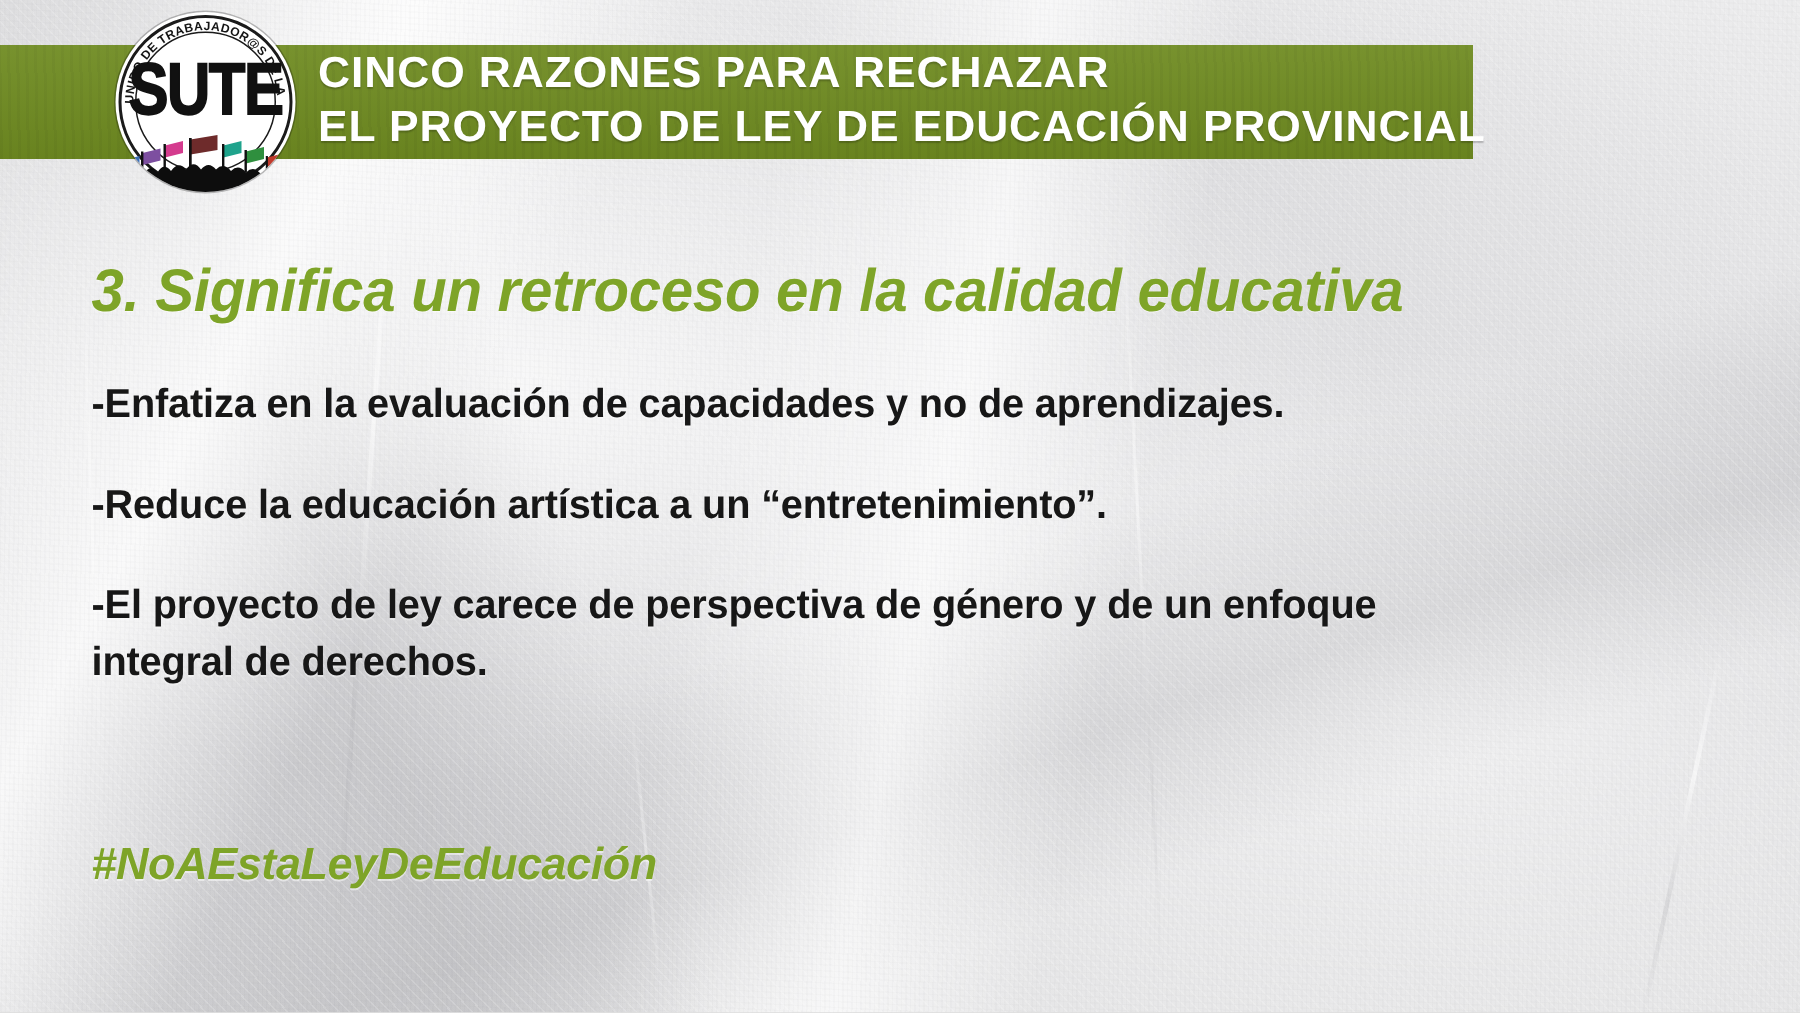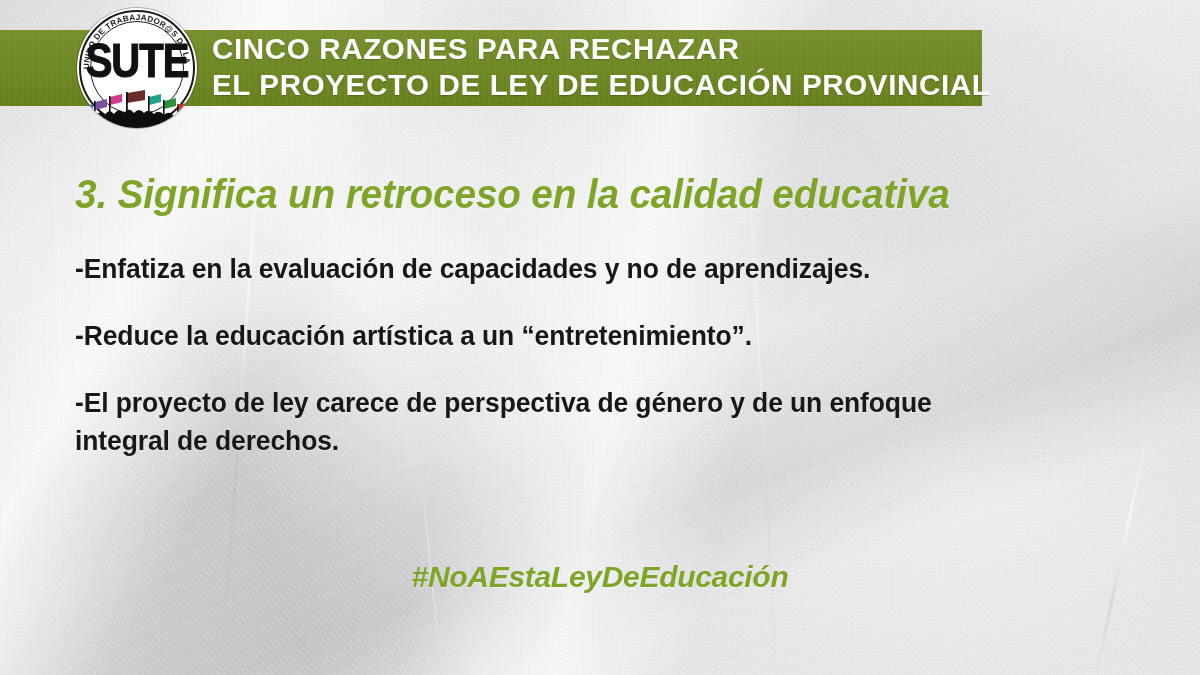--- a/index.html
+++ b/index.html
@@ -150,21 +150,21 @@
   .logo-crowd {
     position: absolute;
     left: 0; right: 0; bottom: 0;
     height: 48px;
   }
   .logo-crowd svg { width: 100%; height: 100%; display: block; }
 
   
   .content {
     position: absolute;
-    left: 75px;
+    left: 61px;
     top: 170px;
     width: 1050px;
   }
   .headline {
     color: #7ea428;
     font-family: "Liberation Sans", sans-serif;
     font-weight: bold;
     font-style: italic;
     font-size: 40px;
     line-height: 48px;
@@ -188,21 +188,20 @@
     max-width: 950px;
     text-shadow: 0 1px 0 rgba(255,255,255,.4);
   }
   .bullet:last-of-type { margin-bottom: 0; }
 
   .hashtag {
     position: absolute;
     left: 0;
     right: 0;
     top: 390px;
-    text-align: center;
     color: #7ea428;
     font-family: "Liberation Sans", sans-serif;
     font-weight: bold;
     font-style: italic;
     font-size: 30px;
     letter-spacing: -.3px;
     text-shadow: 0 1px 0 rgba(255,255,255,.5);
   }
 </style>
 </head>

